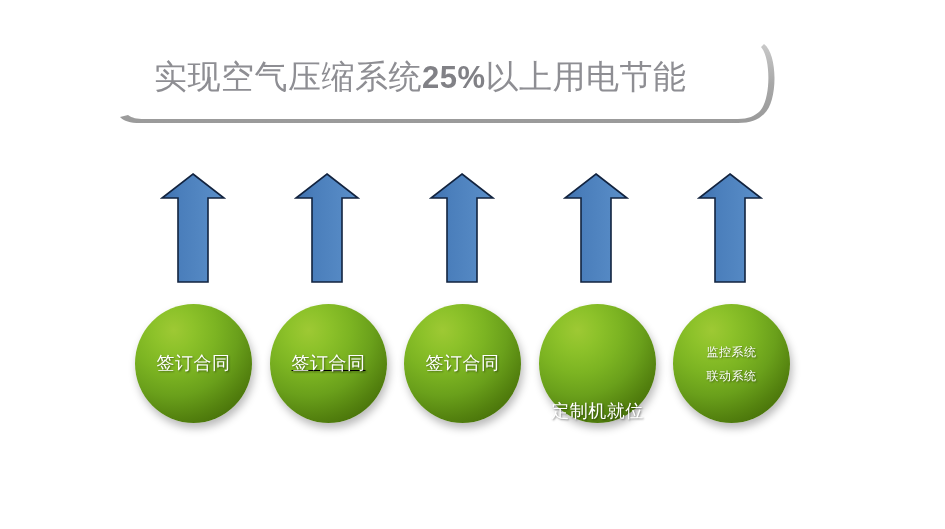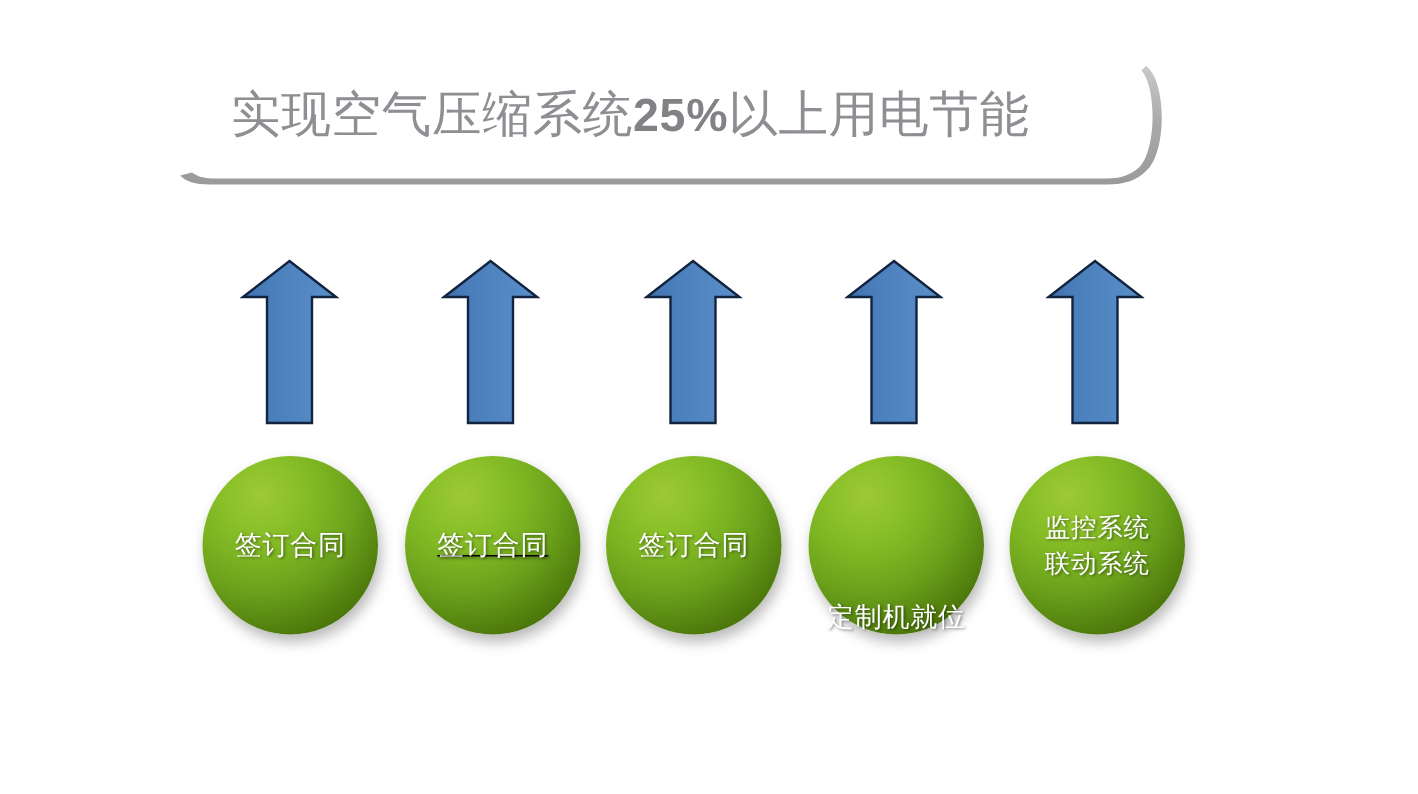--- a/index.html
+++ b/index.html
@@ -86,21 +86,21 @@
     color: #ffffff;
     font-family: "Liberation Serif", "DejaVu Serif", serif;
     font-size: 18px;
     line-height: 23px;
     letter-spacing: 0.5px;
     text-shadow: 1px 1px 2px rgba(0,0,0,0.45);
     white-space: pre-line;
     padding: 0 4px;
   }
   .node.two-line .node-label {
-    font-size: 17px;
+    font-size: 12px;
     line-height: 24px;
   }
 </style>
 </head>
 <body>
 
 <div id="slide">
 
   <div id="title-banner">
 

